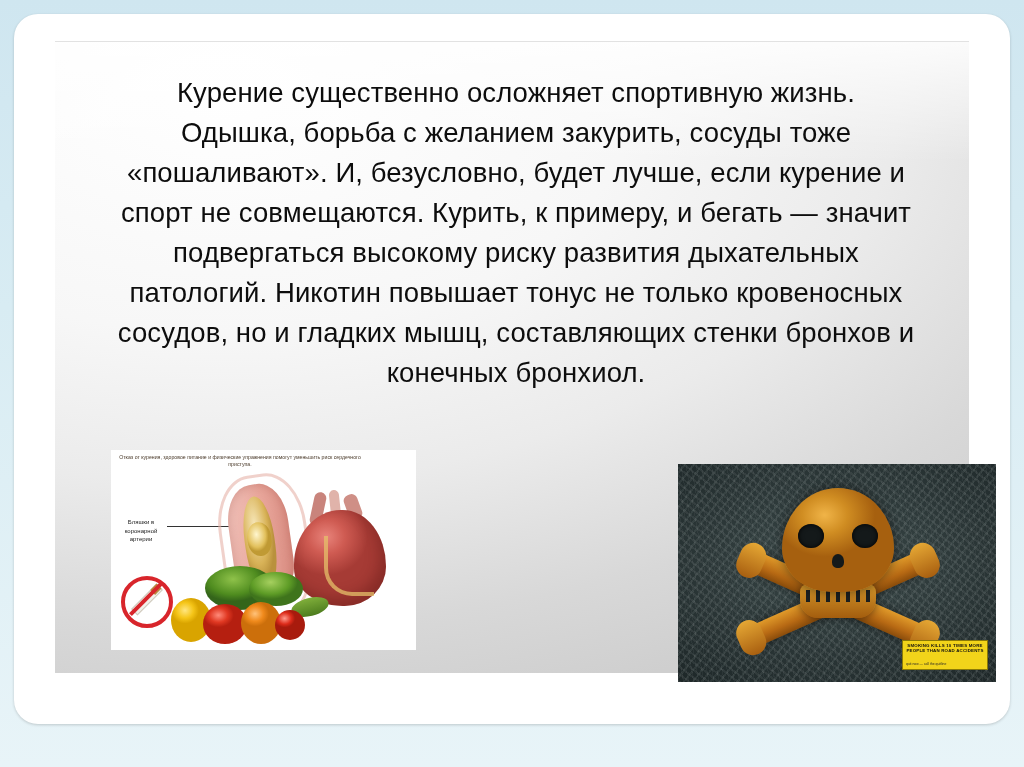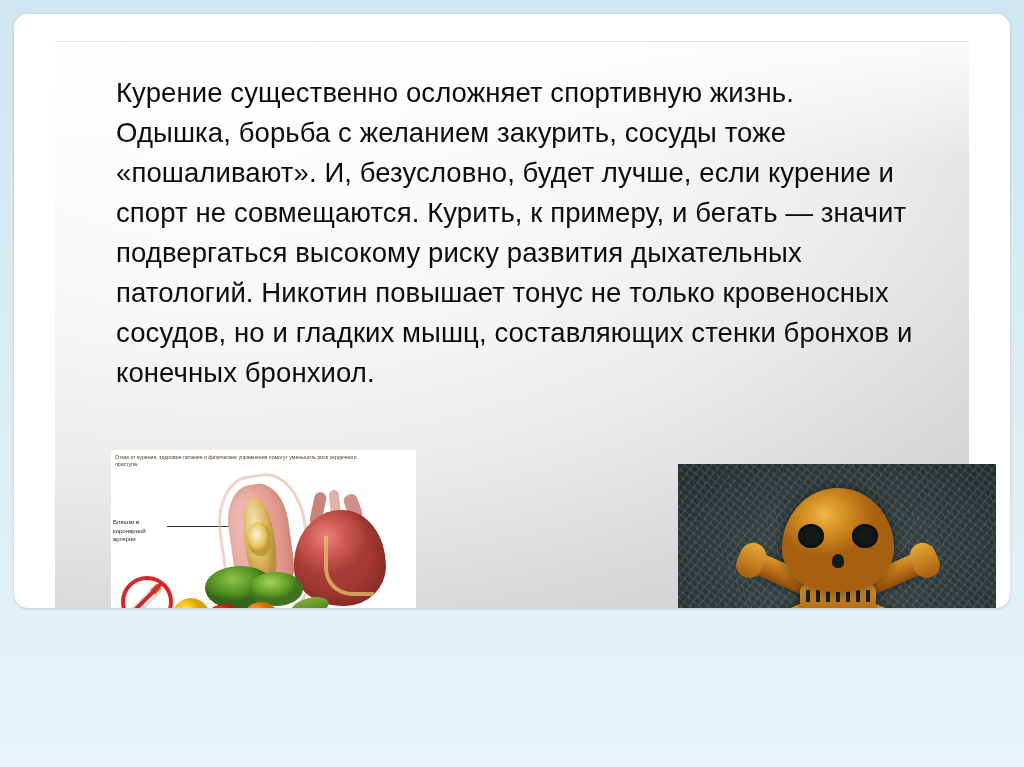--- a/index.html
+++ b/index.html
@@ -19,25 +19,26 @@
     position: absolute;
     left: 0; top: 0;
     width: 1024px; height: 767px;
     background: linear-gradient(180deg, #cfe6f0 0%, #d8ecf3 40%, #e8f4f8 100%);
   }
 
   
   .slide-card {
     position: absolute;
     left: 14px; top: 14px;
-    width: 996px; height: 594px;
+    width: 996px; height: 710px;
     background: #ffffff;
-    border-radius: 14px;
+    border-radius: 24px;
     box-shadow: 0 1px 3px rgba(0,0,0,0.18);
     overflow: hidden;
+    text-align: center;
   }
 
   
   .slide-body {
     position: absolute;
     left: 41px; top: 27px;
     width: 914px; height: 631px;
     background:
       radial-gradient(120% 100% at 18% 8%, #ffffff 0%, #f7f7f7 38%, #ebebeb 62%, #d8d8d8 85%, #cfcfcf 100%);
     border-top: 1px solid #e2e2e2;

